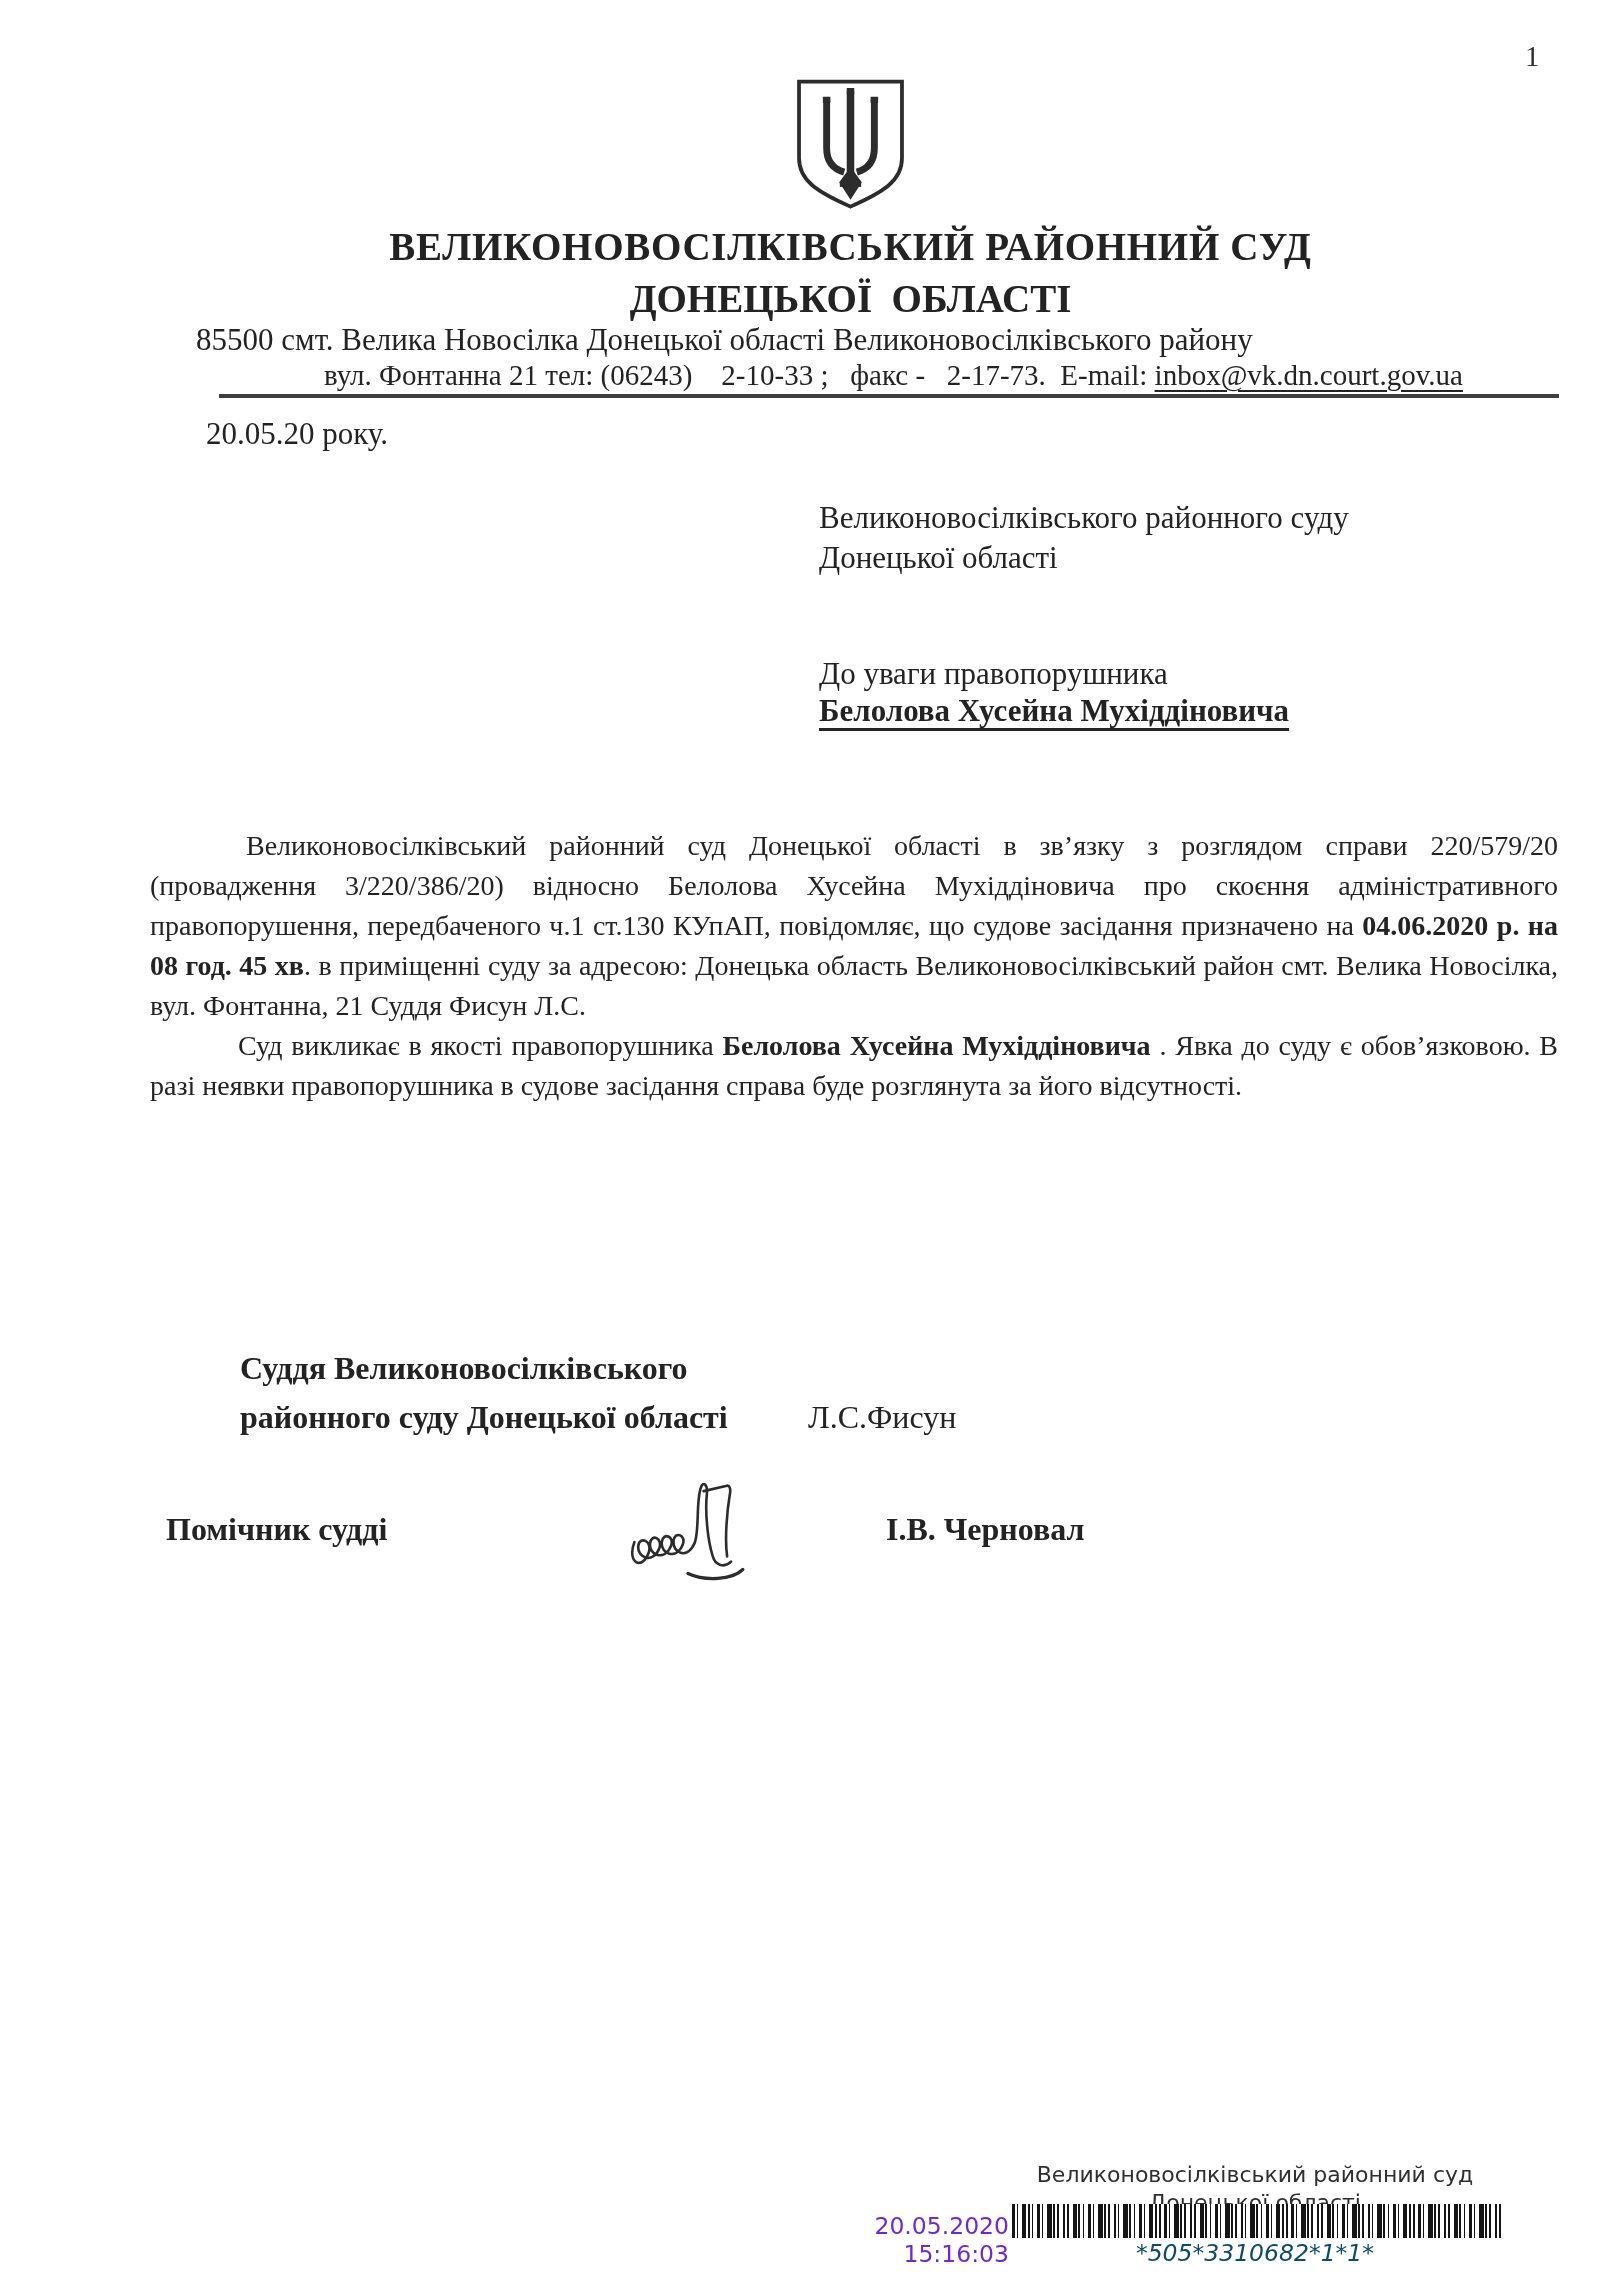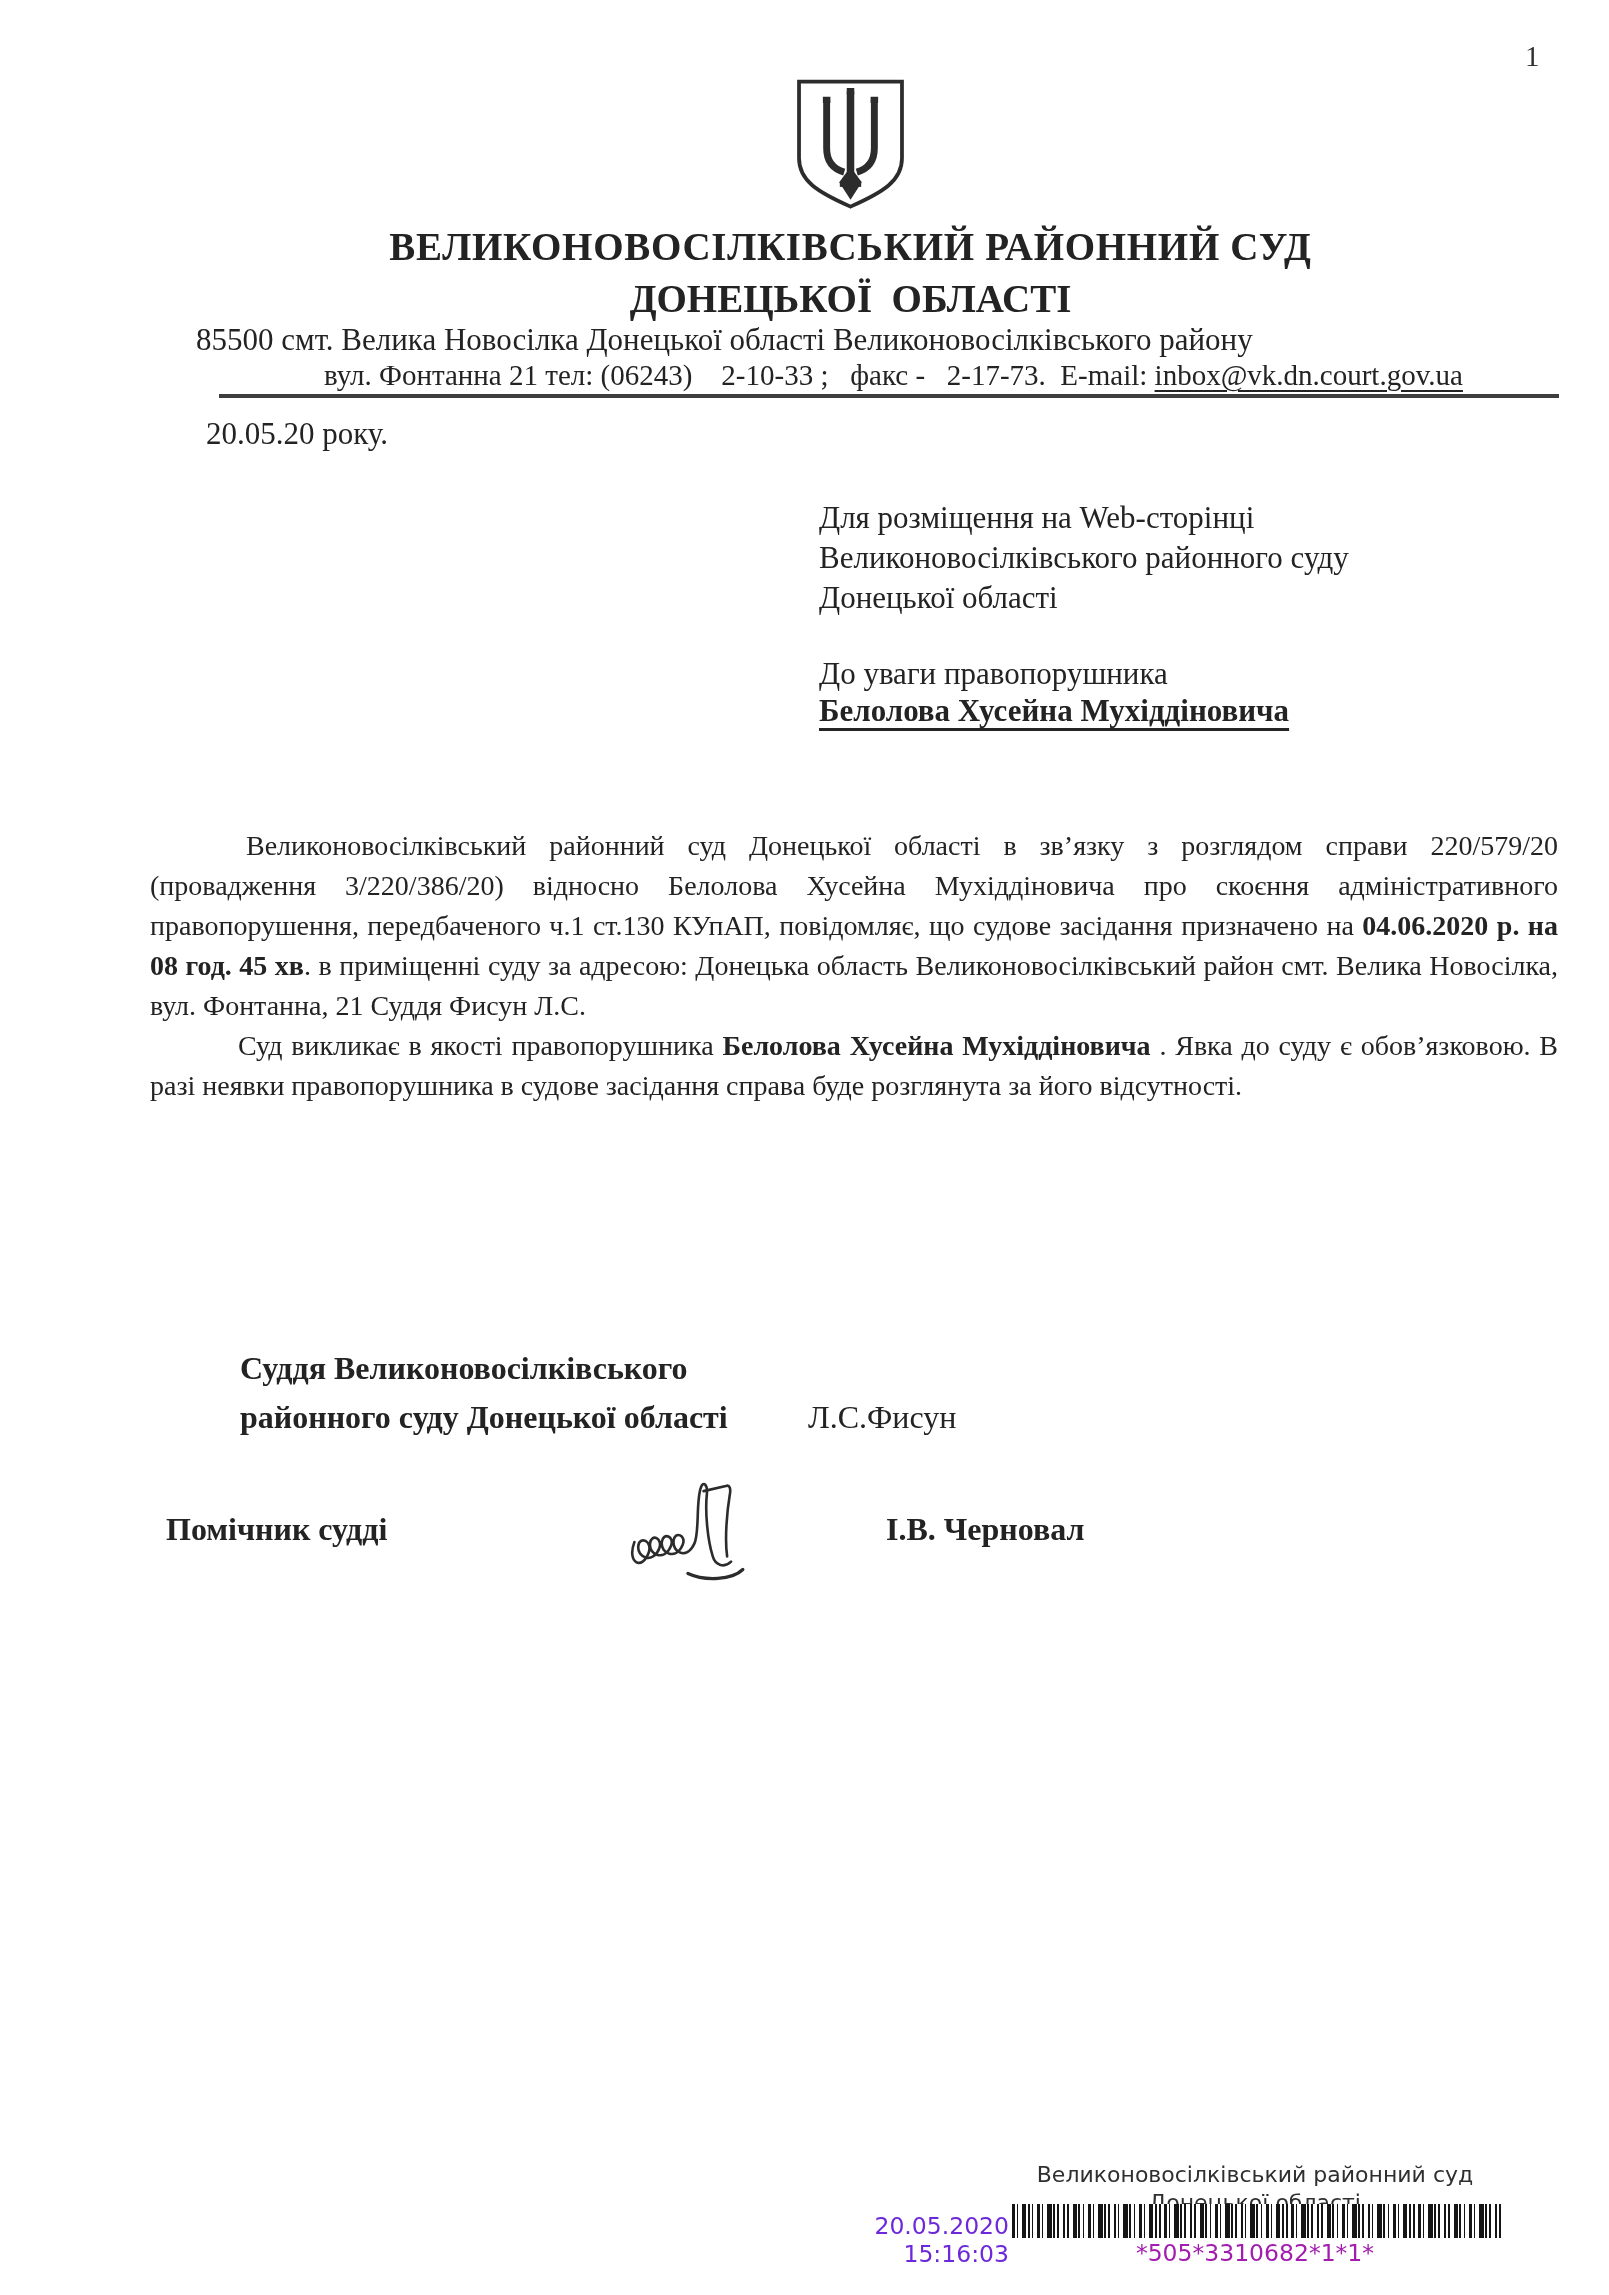--- a/index.html
+++ b/index.html
@@ -34,21 +34,21 @@
   .f-court{left:1004px;top:2161px;width:502px;text-align:center;
            font-family:"DejaVu Sans",sans-serif;font-size:22px;line-height:28px;color:#2f2f2f;}
   .f-time{left:808px;top:2212px;width:201px;text-align:right;
           font-family:"DejaVu Sans",sans-serif;font-size:23.5px;color:#6d28d9;}
   .barcode{left:1012px;top:2204px;width:489px;height:34px;
            background:repeating-linear-gradient(90deg,
              #151515 0 2.6px,#fff 2.6px 4.6px,#151515 4.6px 5.9px,#fff 5.9px 9.8px,
              #151515 9.8px 14.3px,#fff 14.3px 15.6px,#151515 15.6px 17.6px,#fff 17.6px 20px,
              #151515 20px 21.5px,#fff 21.5px 25.4px);}
   .f-code{left:1004px;top:2239px;width:502px;text-align:center;
-          font-family:"DejaVu Sans",sans-serif;font-size:23.5px;color:#a21caf;}
+          font-family:"DejaVu Sans",sans-serif;font-size:23.5px;color:#0c4a6e;font-style:italic;}
   svg .ink{stroke:#2c2c2c;fill:none;}
 </style>
 </head>
 <body>
 
 <div class="page">
 
   <div class="abs pagenum">1</div>
 
   <div class="abs emblem">
@@ -67,21 +67,20 @@
   <div class="abs title2">ДОНЕЦЬКОЇ  ОБЛАСТІ</div>
   <div class="abs addr">85500 смт. Велика Новосілка Донецької області Великоновосілківського району</div>
 
   <div class="abs contact"><span>вул. Фонтанна 21 тел: (06243)    2-10-33 ;   факс -   2-17-73.  E-mail: </span><span class="email">inbox@vk.dn.court.gov.ua</span></div>
 
   <div class="abs rule"></div>
 
   <div class="abs dateline">20.05.20 року.</div>
 
   <div class="abs recipient">
-    <div>Для розміщення на Web-сторінці</div>
     <div>Великоновосілківського районного суду</div>
     <div>Донецької області</div>
   </div>
 
   <div class="abs attention">До уваги правопорушника</div>
   <div class="abs offender">Белолова Хусейна Мухіддіновича</div>
 
   <div class="abs bodytext">
     <p class="p1"><span>Великоновосілківський районний суд Донецької області в зв’язку з розглядом справи 220/579/20 (провадження 3/220/386/20) відносно Белолова Хусейна Мухіддіновича  про скоєння адміністративного правопорушення, передбаченого ч.1 ст.130  КУпАП, повідомляє, що судове засідання призначено на </span><b>04.06.2020 р. на 08 год. 45 хв</b><span>. в приміщенні суду за адресою: Донецька область Великоновосілківський район смт. Велика Новосілка, вул. Фонтанна, 21 Суддя Фисун Л.С.</span></p>
     <p class="p2"><span>Суд викликає в якості правопорушника </span><b>Белолова Хусейна Мухіддіновича</b><span> . Явка до суду є обов’язковою. В разі неявки правопорушника в судове засідання справа буде розглянута за його відсутності.</span></p>

